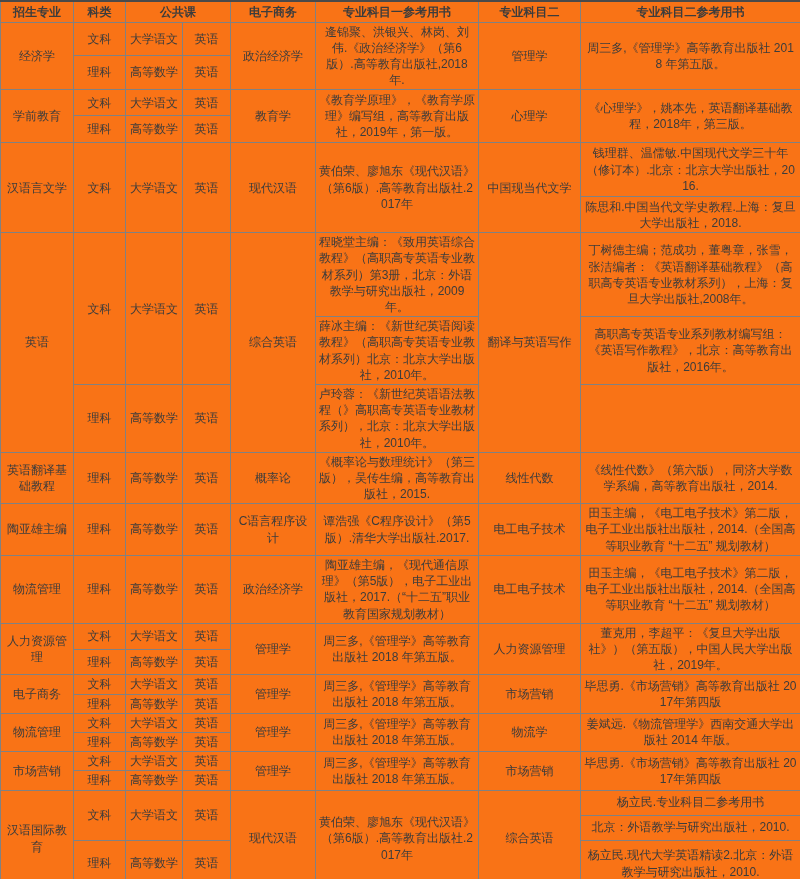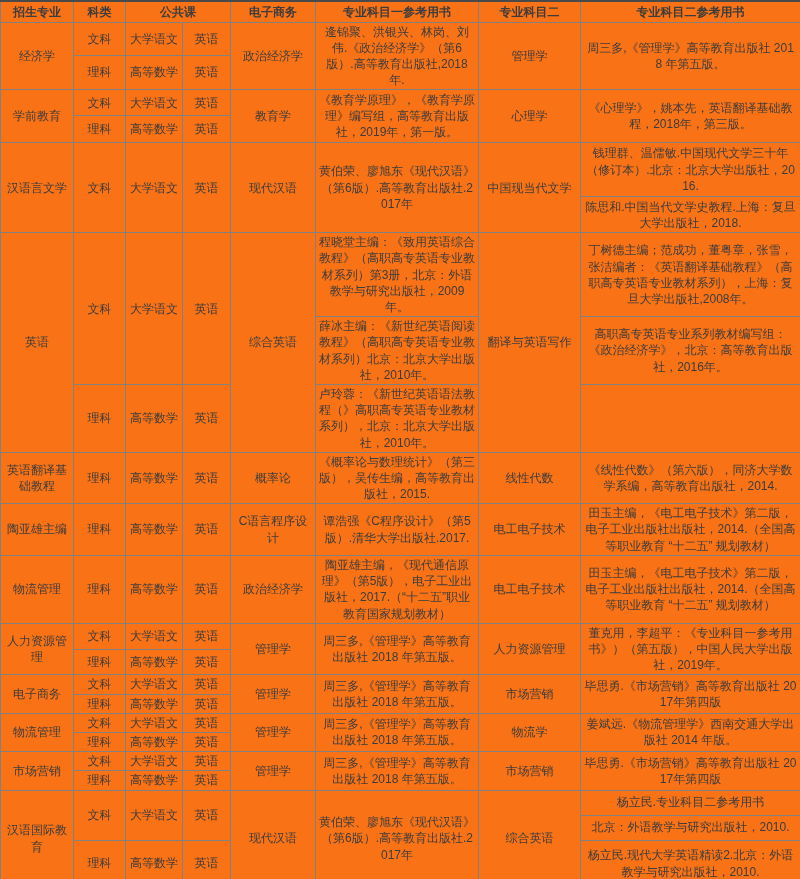--- a/index.html
+++ b/index.html
@@ -98,21 +98,21 @@
     <td rowspan="2">文科</td>
     <td rowspan="2">大学语文</td>
     <td rowspan="2">英语</td>
     <td rowspan="3">综合英语</td>
     <td class="ref">程晓堂主编：《致用英语综合教程》（高职高专英语专业教材系列）第3册，北京：外语教学与研究出版社，2009年。</td>
     <td rowspan="3">翻译与英语写作</td>
     <td class="ref">丁树德主编；范成功，董粤章，张雪，张洁编者：《英语翻译基础教程》（高职高专英语专业教材系列），上海：复旦大学出版社,2008年。</td>
   </tr>
   <tr style="height:51px">
     <td class="ref">薛冰主编：《新世纪英语阅读教程》（高职高专英语专业教材系列）北京：北京大学出版社，2010年。</td>
-    <td class="ref">高职高专英语专业系列教材编写组：《政治经济学》，北京：高等教育出版社，2016年。</td>
+    <td class="ref">高职高专英语专业系列教材编写组：《英语写作教程》，北京：高等教育出版社，2016年。</td>
   </tr>
   <tr style="height:60px">
     <td>理科</td>
     <td>高等数学</td>
     <td>英语</td>
     <td class="ref">卢玲蓉：《新世纪英语语法教程（》高职高专英语专业教材系列），北京：北京大学出版社，2010年。</td>
     <td class="ref"></td>
   </tr>
 
   <tr style="height:45px">
@@ -149,21 +149,21 @@
   </tr>
 
   <tr style="height:16px">
     <td rowspan="2">人力资源管理</td>
     <td>文科</td>
     <td>大学语文</td>
     <td>英语</td>
     <td rowspan="2">管理学</td>
     <td rowspan="2" class="ref">周三多,《管理学》高等教育出版社 2018 年第五版。</td>
     <td rowspan="2">人力资源管理</td>
-    <td rowspan="2" class="ref">董克用，李超平：《专业科目一参考用书》）（第五版），中国人民大学出版社，2019年。</td>
+    <td rowspan="2" class="ref">董克用，李超平：《复旦大学出版社》）（第五版），中国人民大学出版社，2019年。</td>
   </tr>
   <tr style="height:16px">
     <td>理科</td>
     <td>高等数学</td>
     <td>英语</td>
   </tr>
 
   <tr style="height:16px">
     <td rowspan="2">电子商务</td>
     <td>文科</td>

